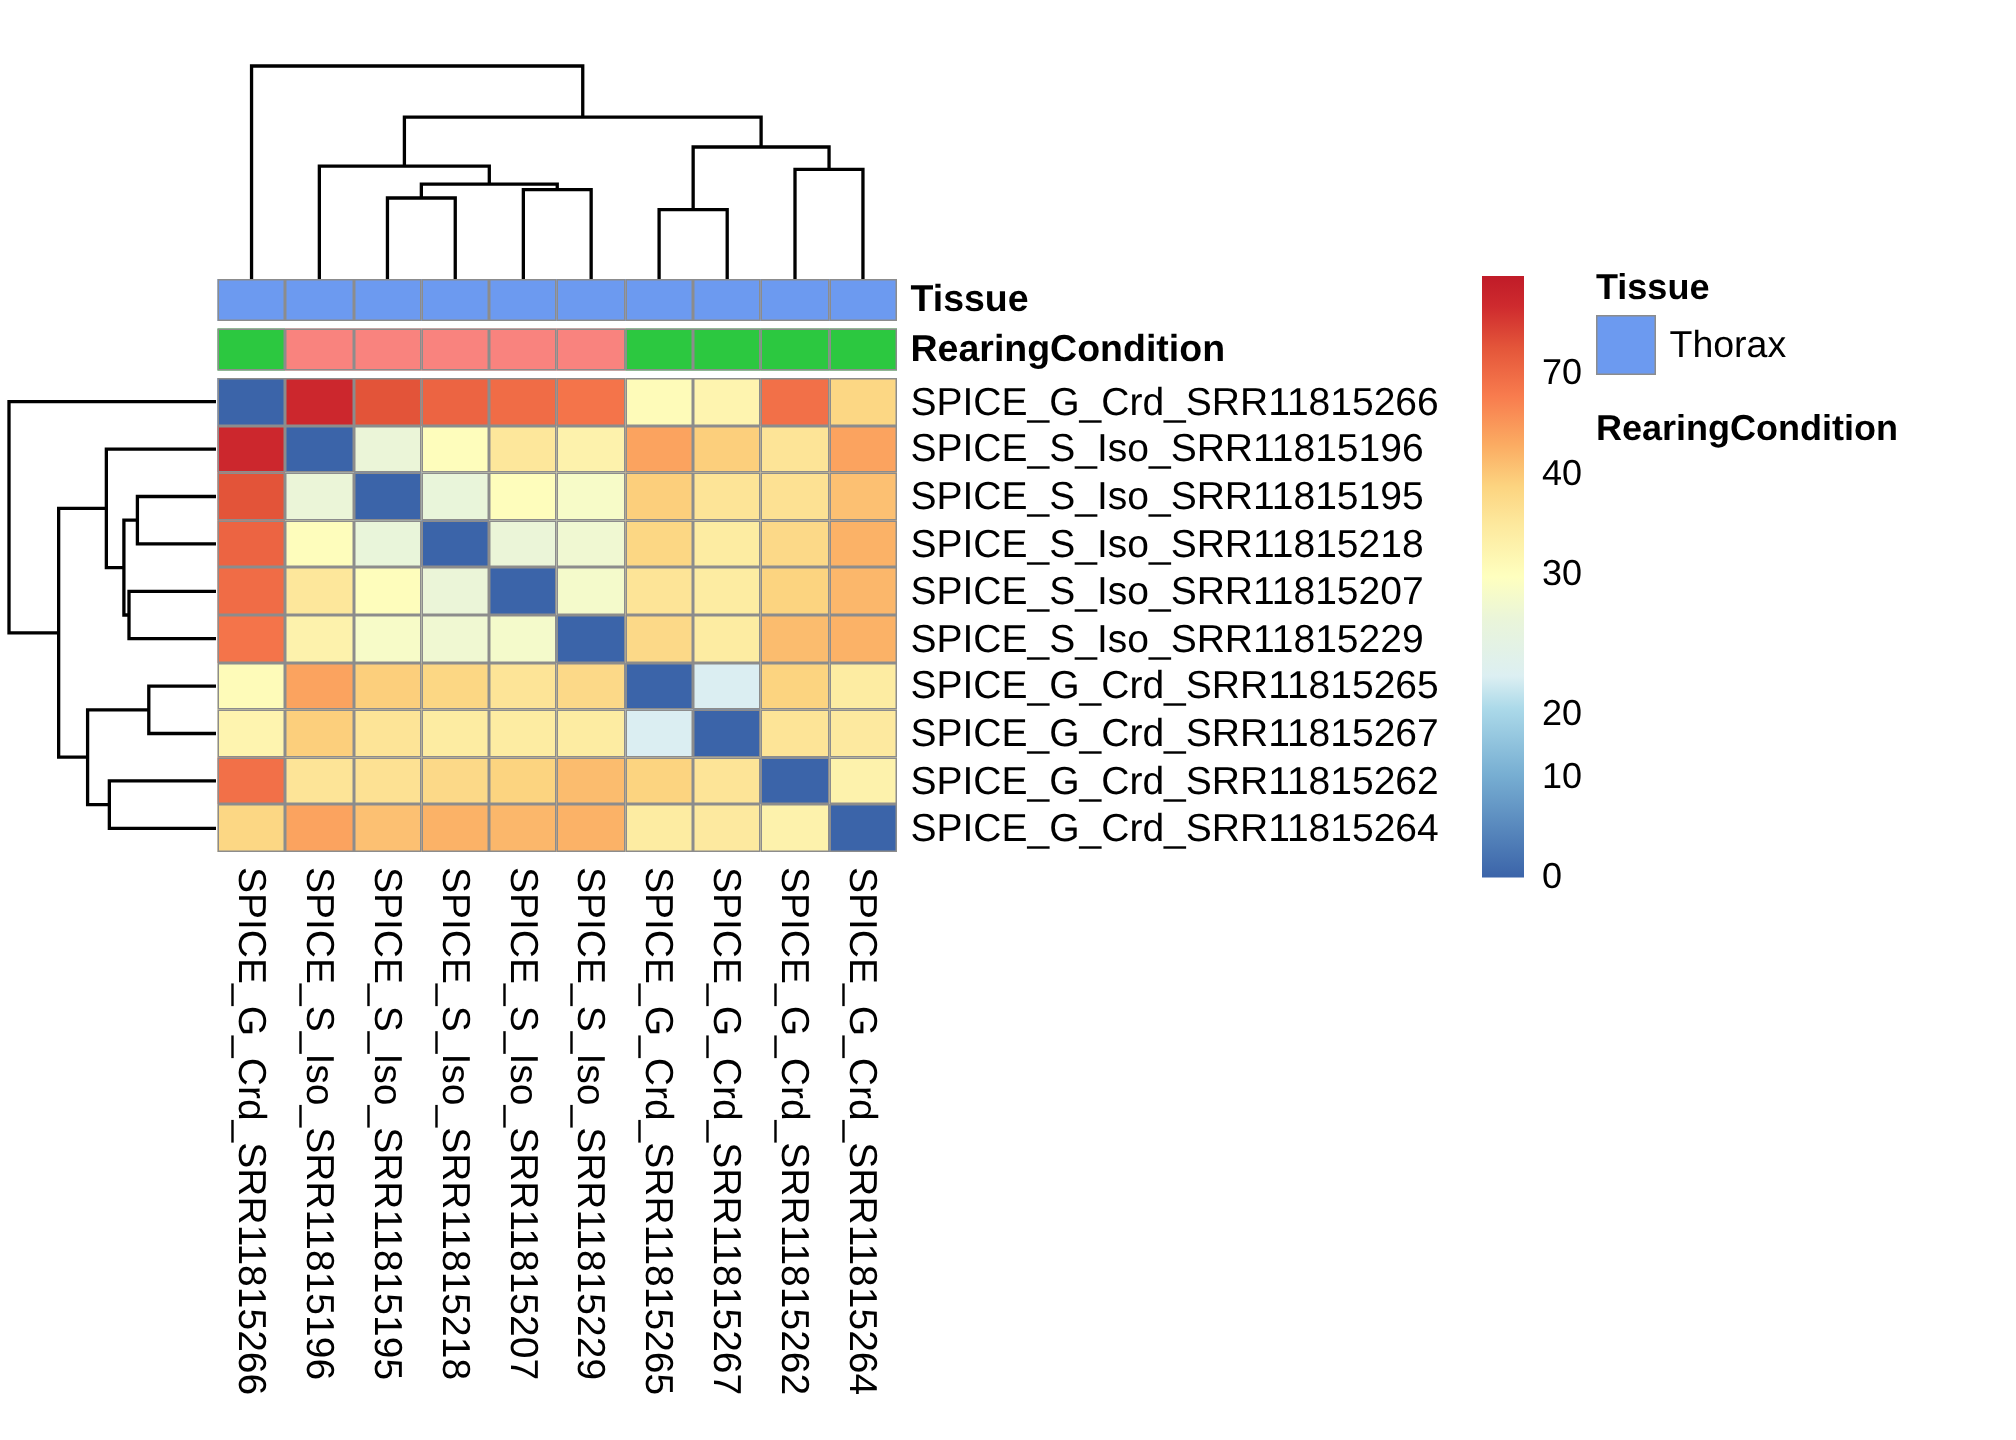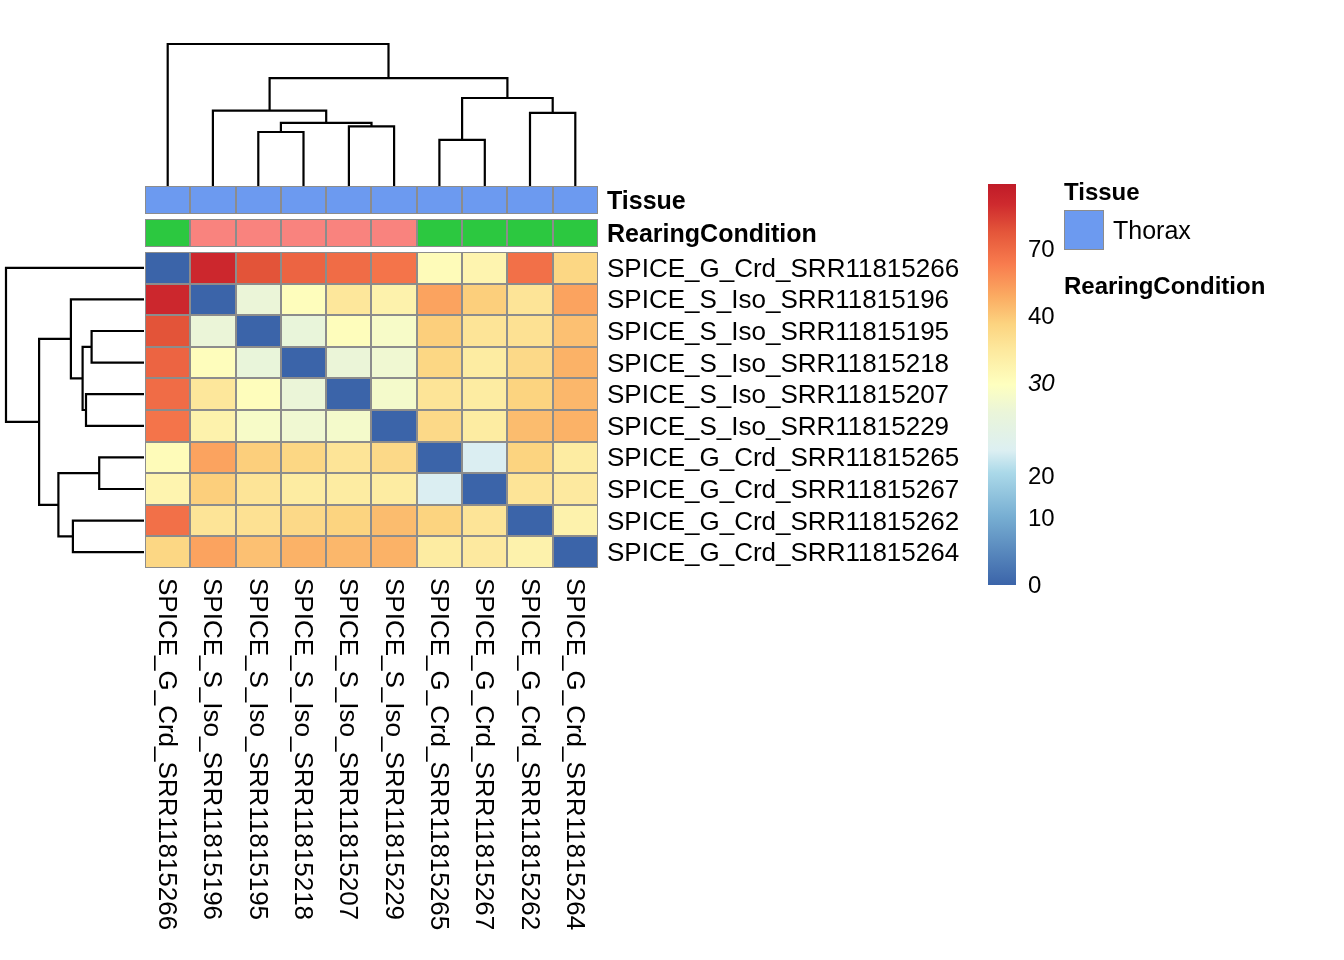--- a/index.html
+++ b/index.html
@@ -210,21 +210,21 @@
       <div class="col-label" style="left: 439.45px;">SPICE_G_Crd_SRR11815265</div>
       <div class="col-label" style="left: 484.75px;">SPICE_G_Crd_SRR11815267</div>
       <div class="col-label" style="left: 530.05px;">SPICE_G_Crd_SRR11815262</div>
       <div class="col-label" style="left: 575.35px;">SPICE_G_Crd_SRR11815264</div>
     </div>
 
   <div id="colorbar" style="background: linear-gradient(rgb(192, 27, 40) 0%, rgb(206, 42, 46) 5%, rgb(228, 86, 58) 12%, rgb(248, 124, 78) 20%, rgb(251, 171, 98) 28%, rgb(252, 212, 128) 35%, rgb(253, 233, 158) 41.5%, rgb(254, 255, 191) 50%, rgb(234, 245, 217) 57%, rgb(220, 239, 242) 66.5%, rgb(171, 217, 233) 72%, rgb(119, 174, 210) 83%, rgb(59, 100, 169) 100%);"></div>
   <div id="colorbar-ticks">
       <div class="cb-tick" style="top: 248.591px;">70</div>
       <div class="cb-tick" style="top: 315.872px;">40</div>
-      <div class="cb-tick" style="top: 383.154px; font-style: italic;">30</div>
+      <div class="cb-tick" style="top: 383.154px;">30</div>
       <div class="cb-tick" style="top: 476px;">20</div>
       <div class="cb-tick" style="top: 517.718px;">10</div>
       <div class="cb-tick" style="top: 585px;">0</div>
     </div>
 
   <div class="legend-title" style="top:178px">Tissue</div>
   <div class="legend-item" style="top:210px">
     <span class="swatch" id="sw-thorax" style="background: rgb(108, 154, 240);"></span>
     <span class="lbl">Thorax</span>
   </div>

